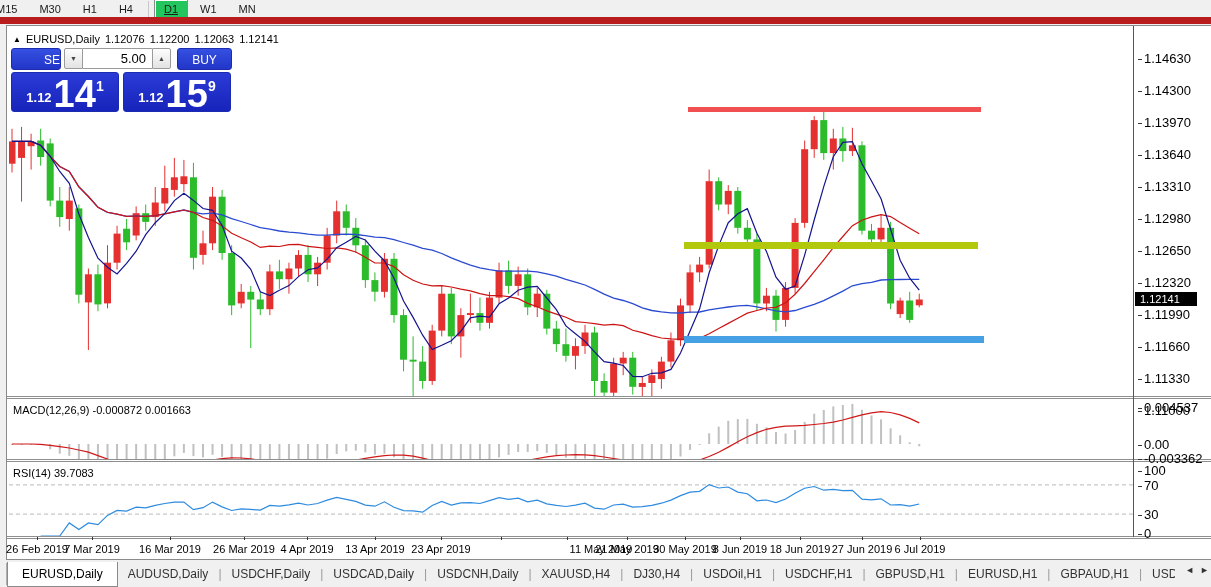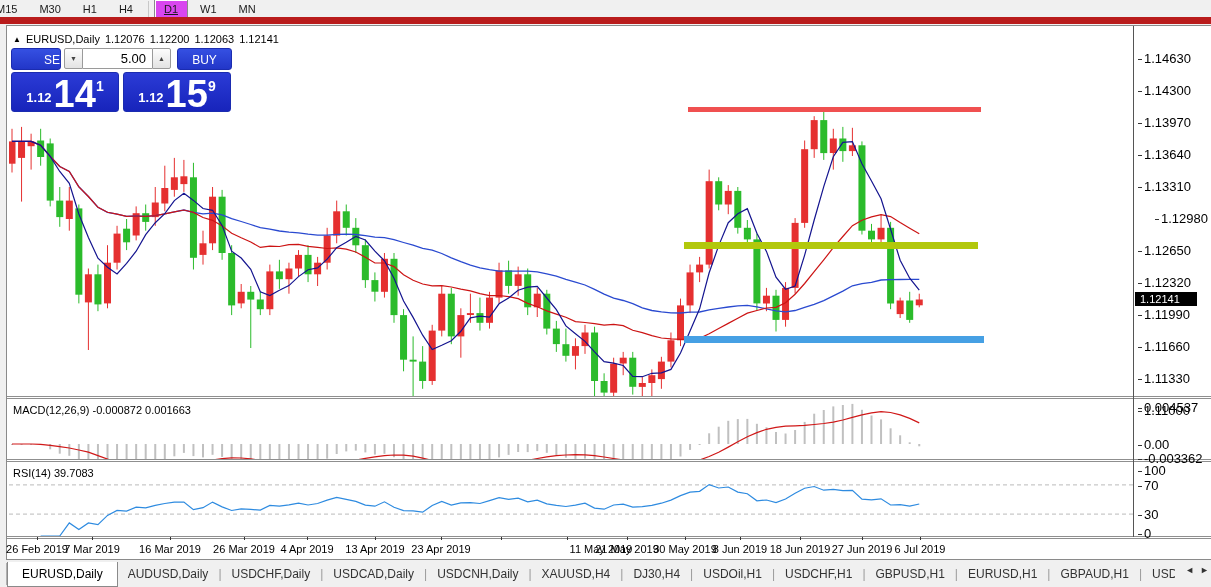--- a/index.html
+++ b/index.html
@@ -3,21 +3,21 @@
 <meta charset="utf-8">
 <style>
   * { margin:0; padding:0; box-sizing:border-box; }
   html,body { width:1211px; height:587px; overflow:hidden; }
   body { font-family:"Liberation Sans","DejaVu Sans",sans-serif; background:#f0f0f0; position:relative; font-size:11px; color:#111; }
 
   
   .toolbar { position:absolute; left:0; top:0; width:1211px; height:24px; background:#f0f0f0; border-bottom:7px solid #b91c1c; display:flex; align-items:center; overflow:hidden; }
   .tf-btn { height:20px; padding:3px 9px; margin:0 1px; color:#1a1a1a; font-size:11px; background:transparent; border:1px solid transparent; cursor:default; white-space:nowrap; }
   .tf-btn.first { margin-left:-14px; }
-  .tf-btn.active { background:#d946ef; border:1px solid #8a8a8a; box-shadow:inset 1px 1px 0 #ffffff;text-decoration:underline; }
+  .tf-btn.active { background:#22c55e; border:1px solid #8a8a8a; box-shadow:inset 1px 1px 0 #ffffff;text-decoration:underline; }
   .tf-sep { width:1px; height:16px; background:#c8c8c8; margin:0 4px; }
 
   
   .chart-window { position:absolute; left:6px; top:25px; width:1205px; height:535px; background:#ffffff; border:1px solid #8a8a8a; border-right:none; }
 
   .main-svg { position:absolute; left:2px; top:3px; }
   .sub-svg { position:absolute; left:2px; }
 
   .hsep { position:absolute; left:0; width:1205px; height:3px; border-top:1px solid #8f8f8f; border-bottom:1px solid #8f8f8f; background:#ffffff; }
 
@@ -427,21 +427,21 @@
     <span>RSI(14)</span>
     <span>39.7083</span>
   </div>
 
   <div id="axisLabels">
       <div class="price-label" style="top: 25px;">1.14630</div>
       <div class="price-label" style="top: 57.01px;">1.14300</div>
       <div class="price-label" style="top: 89.02px;">1.13970</div>
       <div class="price-label" style="top: 121.03px;">1.13640</div>
       <div class="price-label" style="top: 153.04px;">1.13310</div>
-      <div class="price-label" style="top: 185.05px; margin-left: 17px;">1.12980</div>
+      <div class="price-label" style="top: 185.05px;">1.12980</div>
       <div class="price-label" style="top: 217.06px;">1.12650</div>
       <div class="price-label" style="top: 249.07px;">1.12320</div>
       <div class="price-label" style="top: 281.08px;">1.11990</div>
       <div class="price-label" style="top: 313.09px;">1.11660</div>
       <div class="price-label" style="top: 345.1px;">1.11330</div>
       <div class="price-label" style="top: 377.11px;">1.11000</div>
       <div class="price-box" style="top: 266.433px;">1.12141</div>
       <div class="price-label" style="top: 374px;">0.004537</div>
       <div class="price-label" style="top: 411px;">0.00</div>
       <div class="price-label" style="top: 425px;">-0.003362</div>

